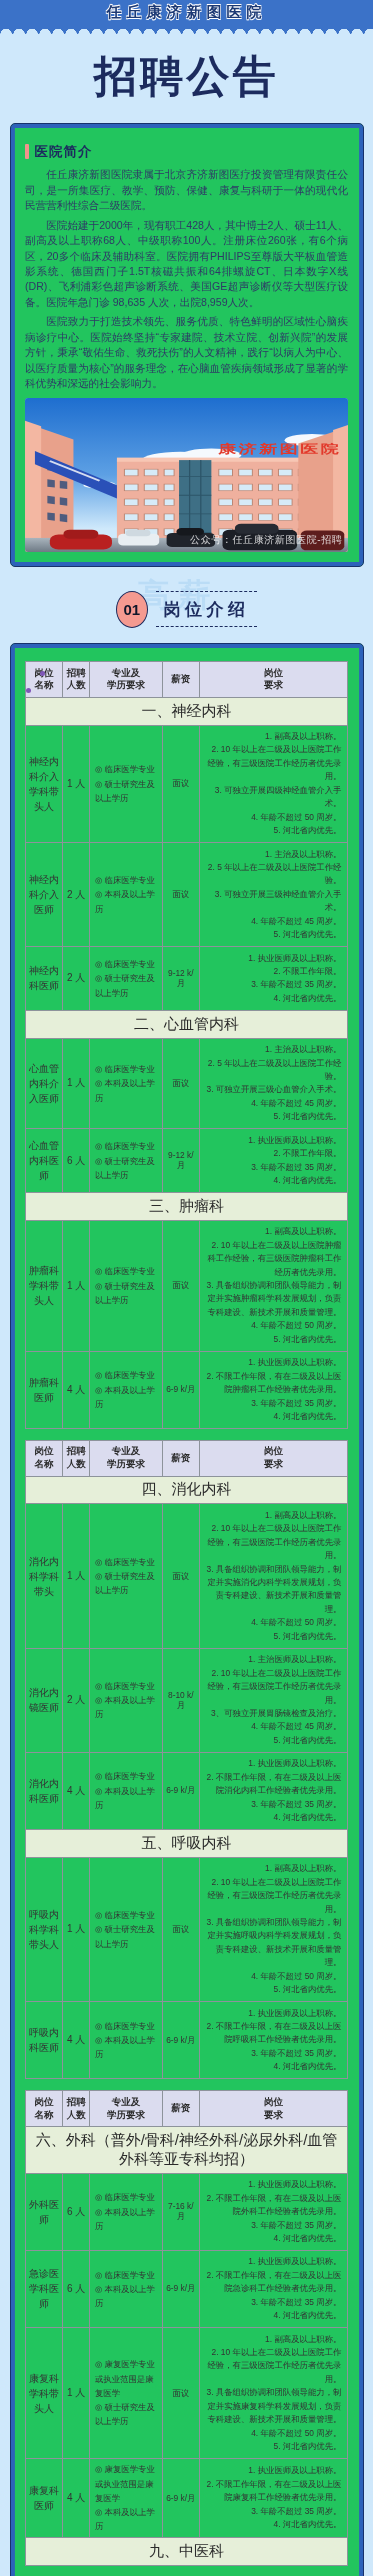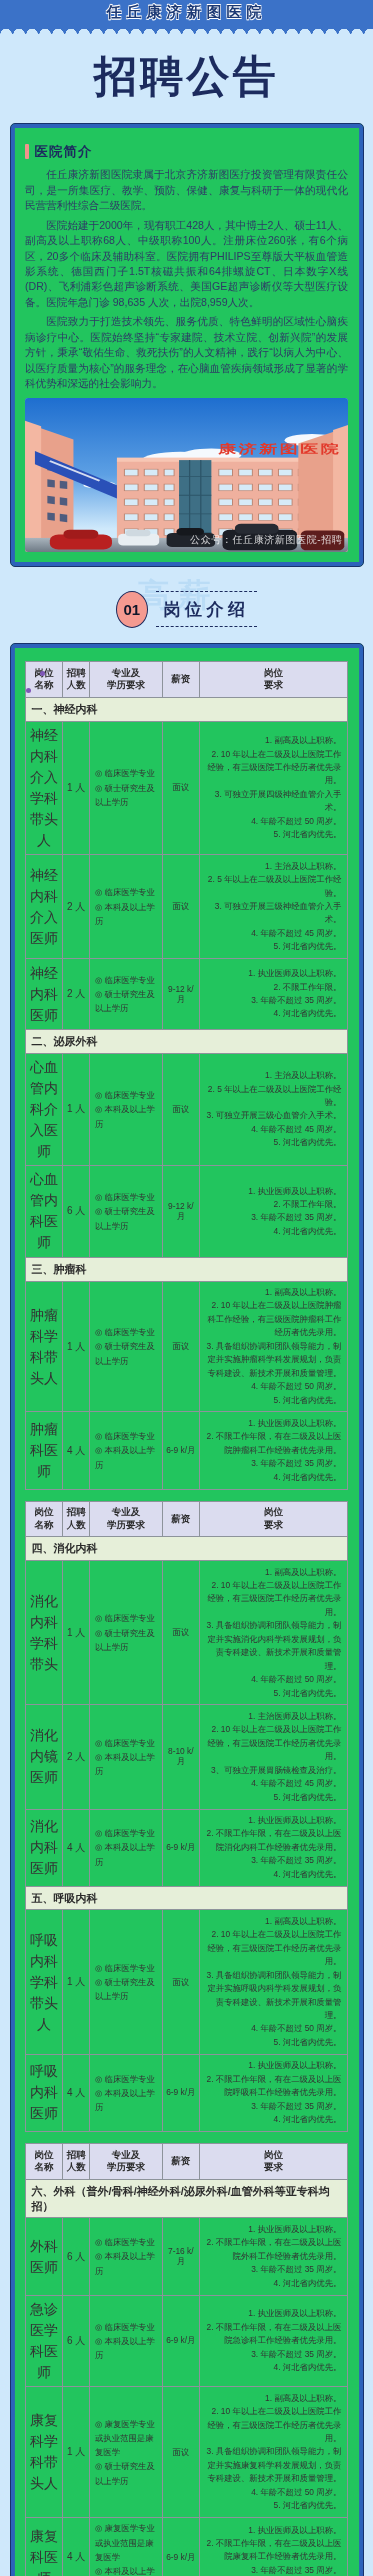--- a/index.html
+++ b/index.html
@@ -65,24 +65,24 @@
   
   .table-wrap{position:relative;margin-bottom:11px;}
   .table-wrap:last-child{margin-bottom:4.5px;}
   table.jobs{width:100%;border-collapse:collapse;table-layout:fixed;}
   table.jobs th,table.jobs td{border:0.6px solid #8d939b;vertical-align:middle;}
   table.jobs thead th{
     background:#dbdcef;font-size:9.5px;font-weight:bold;color:#2b2b2b;
     padding:4.5px 1.1px;line-height:1.35;white-space:pre-line;text-align:center;
   }
   tr.group-row td{
-    background:#e6efd9;font-weight:bold;font-size:11px;color:#2b2b2b;
-    text-align:left;padding:3.9px 5.6px;
-  }
-  td.c-name{font-size:14px;color:#333;text-align:center;padding:3.3px 1.7px;line-height:1.5;}
+    background:#e6efd9;font-weight:normal;font-size:15px;color:#2b2b2b;
+    text-align:center;padding:3.9px 5.6px;
+  }
+  td.c-name{font-size:10px;color:#333;text-align:center;padding:3.3px 1.7px;line-height:1.5;}
   td.c-count{font-size:10px;color:#333;text-align:center;}
   td.c-major{font-size:8.4px;color:#333;text-align:left;padding:3.3px 4.5px;line-height:1.7;}
   td.c-salary{font-size:8.4px;color:#333;text-align:center;padding:2.2px 1.1px;}
   td.c-req{font-size:8.4px;color:#333;text-align:right;padding:4.5px 5.6px;line-height:1.6;}
   .dot{position:absolute;width:5px;height:5px;background:#7e57b6;border-radius:50%;z-index:2;}
   .dot-a{top:9.5px;left:14.5px;}
   .dot-b{top:27px;left:1.1px;}
 
   .photo-watermark{
     position:absolute;right:5.6px;bottom:4.5px;color:rgba(255,255,255,0.8);
@@ -311,21 +311,21 @@
                 </td>
                 <td class="c-salary">9-12 k/月</td>
                 <td class="c-req">
                   <div>1. 执业医师及以上职称。</div>
                   <div>2. 不限工作年限。</div>
                   <div>3. 年龄不超过 35 周岁。</div>
                   <div>4. 河北省内优先。</div>
                 </td>
               </tr>
               <tr class="group-row">
-                <td colspan="5">二、泌尿外科</td>
+                <td colspan="5">二、心血管内科</td>
               </tr>
               <tr>
                 <td class="c-name">心血管内科介入医师</td>
                 <td class="c-count">1 人</td>
                 <td class="c-major">
                   <div>◎ 临床医学专业</div>
                   <div>◎ 本科及以上学历</div>
                 </td>
                 <td class="c-salary">面议</td>
                 <td class="c-req">

